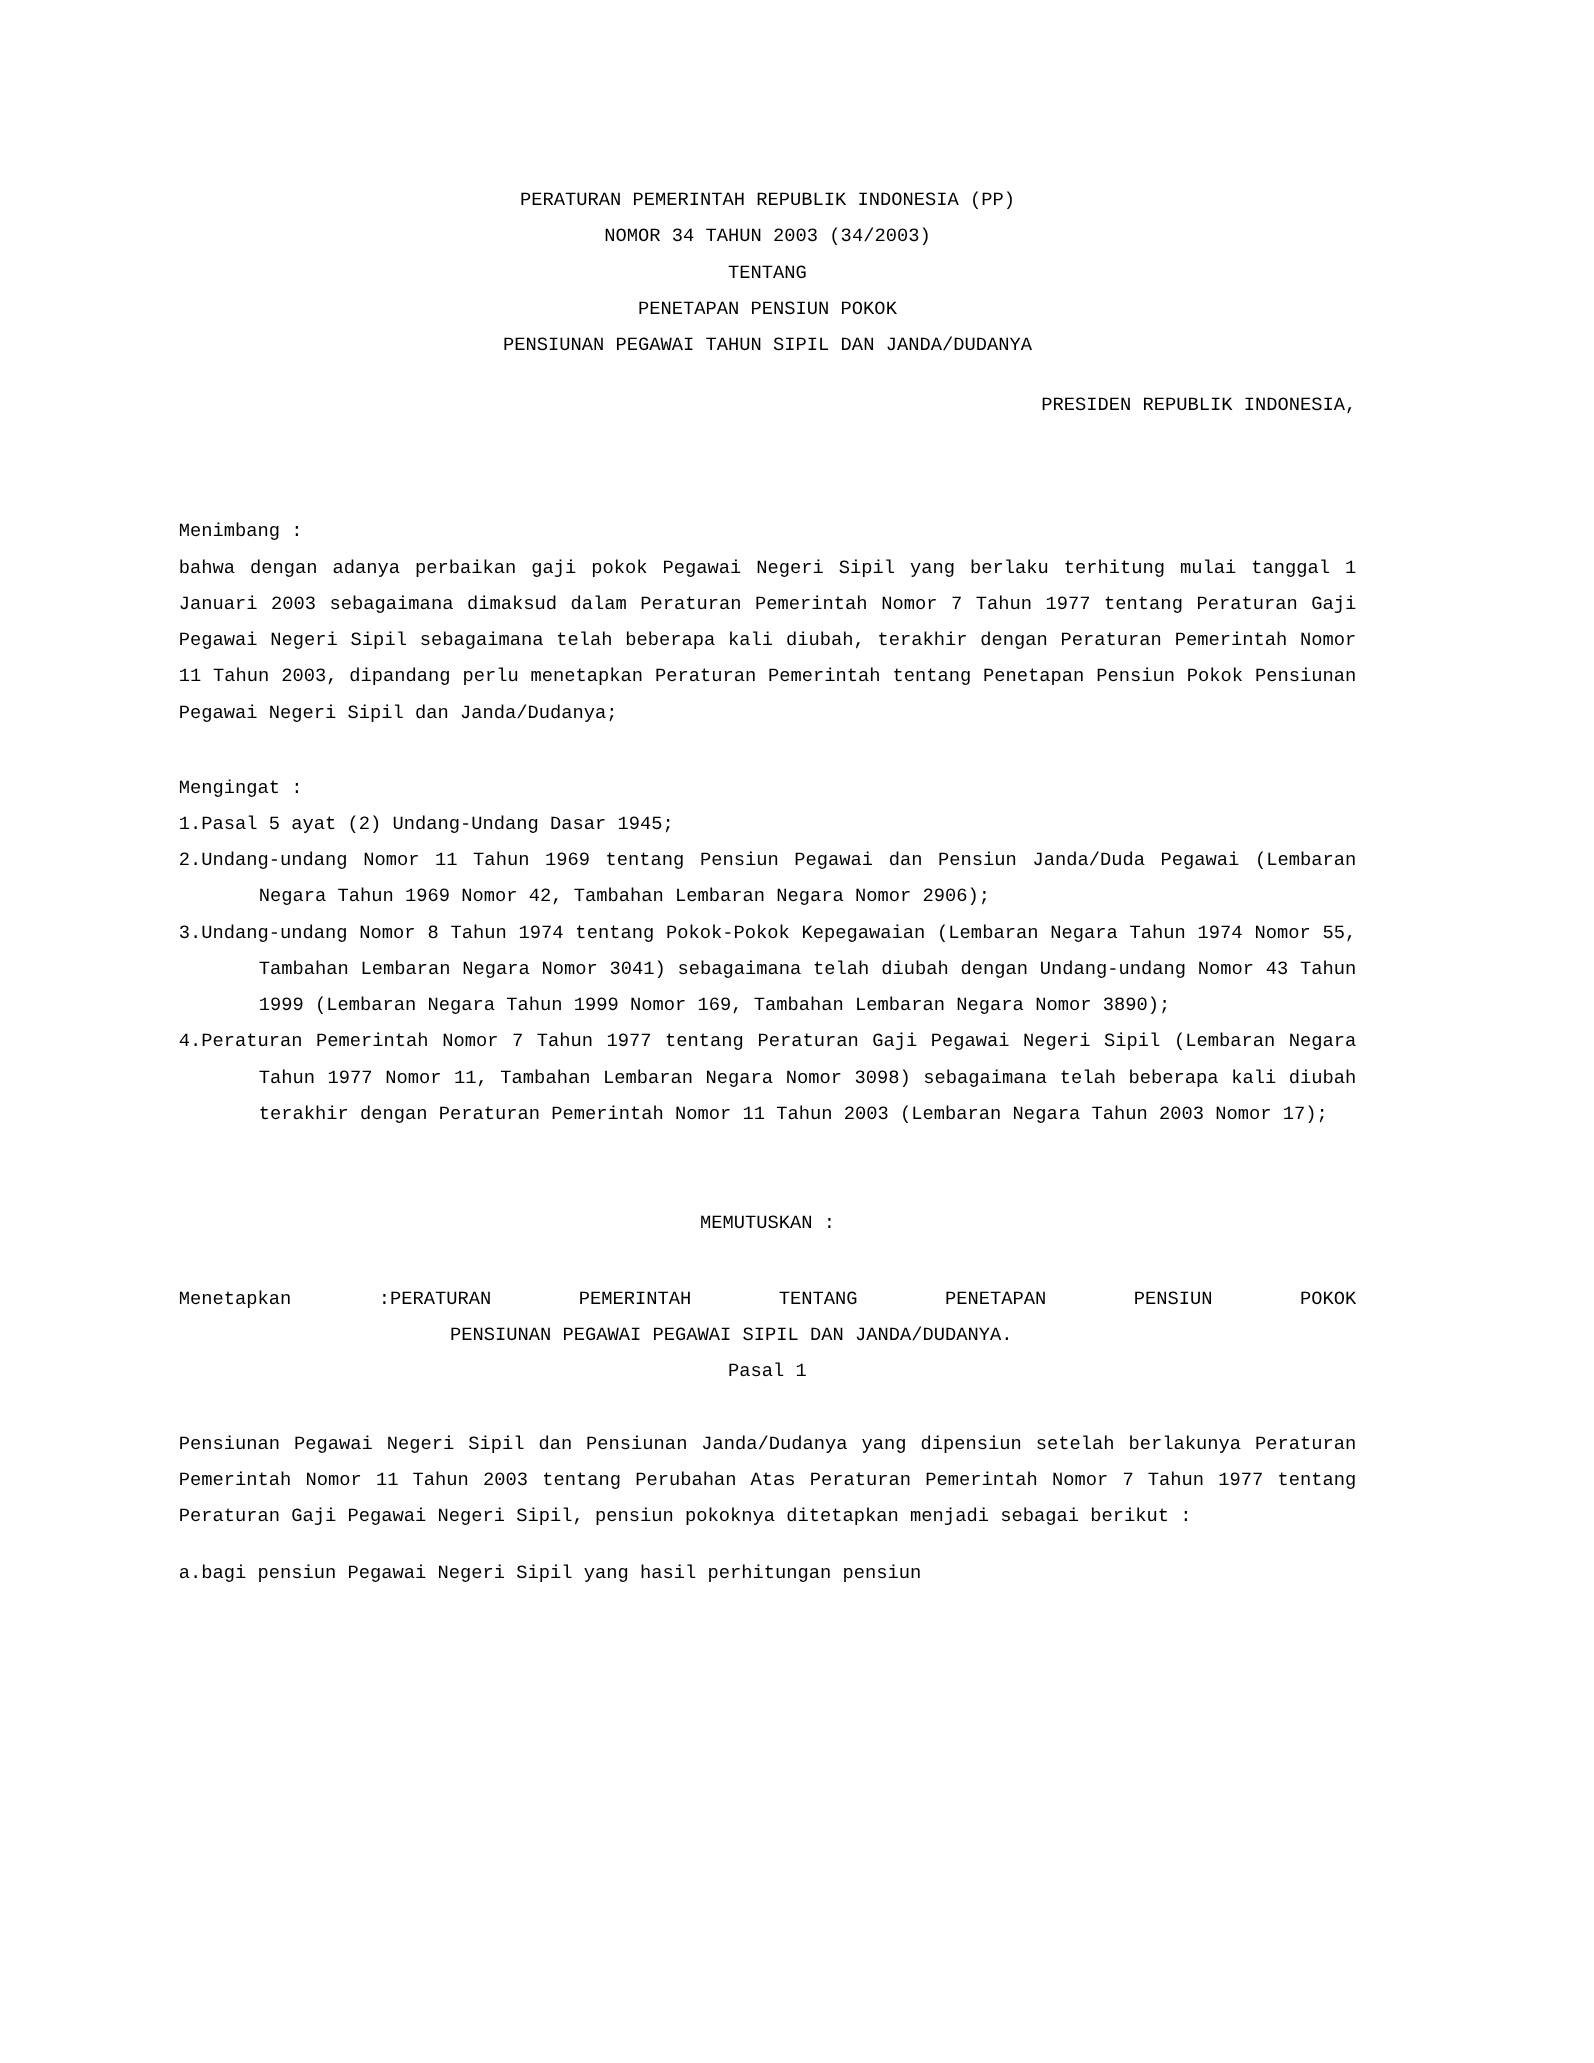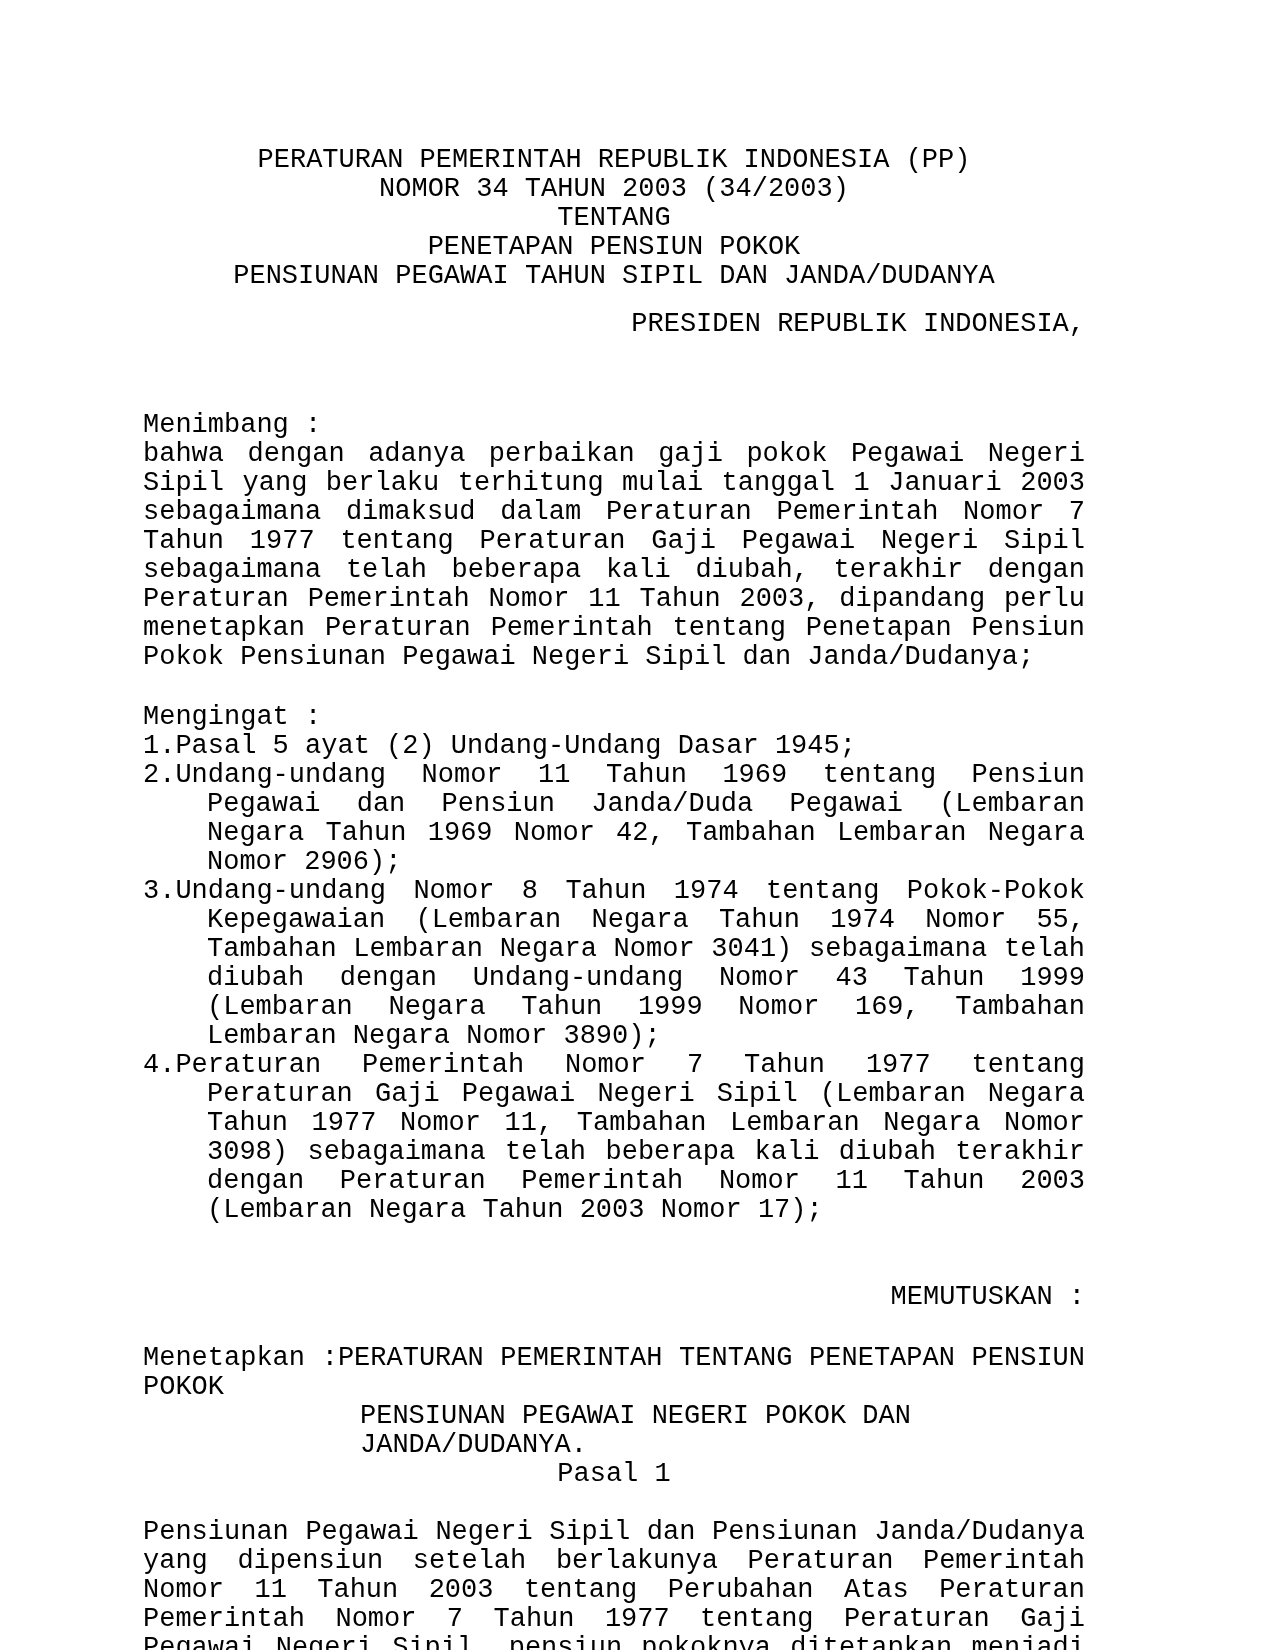--- a/index.html
+++ b/index.html
@@ -9,34 +9,34 @@
     height: 1650px;
     font-family: "Liberation Mono", "DejaVu Sans Mono", monospace;
     color: #000000;
     overflow: hidden;
   }
   .page {
     width: 1275px;
     height: 1650px;
     background: #ffffff;
     padding: 146px 190px 0 143px;
-    font-size: 27px;
+    font-size: 15px;
     line-height: 29px;
   }
   .title-block { text-align: center; }
   .issuer { text-align: right; margin-top: 19px; }
   .section-menimbang { margin-top: 72px; }
   .para-justify { text-align: justify; }
   .section-mengingat { margin-top: 31px; }
   .hang-item {
     padding-left: 64px;
     text-indent: -64px;
     text-align: justify;
   }
-  .memutuskan { text-align: right; margin-top: 58px; }
+  .memutuskan { text-align: center; margin-top: 58px; }
   .menetapkan { margin-top: 32px; }
   .menetapkan-line1 { text-align: justify; text-align-last: justify; }
   .menetapkan-line2 { padding-left: 217px; }
   .pasal-heading { text-align: center; }
   .pasal-body { margin-top: 29px; }
   .pasal-item-a { margin-top: 16px; white-space: nowrap; }
 </style>
 </head>
 <body>
 
@@ -62,21 +62,21 @@
     <div class="hang-item">1.Pasal 5 ayat (2) Undang-Undang Dasar 1945;</div>
     <div class="hang-item">2.Undang-undang Nomor 11 Tahun 1969 tentang Pensiun Pegawai dan Pensiun Janda/Duda Pegawai (Lembaran Negara Tahun 1969 Nomor 42, Tambahan Lembaran Negara Nomor 2906);</div>
     <div class="hang-item">3.Undang-undang Nomor 8 Tahun 1974 tentang Pokok-Pokok Kepegawaian (Lembaran Negara Tahun 1974 Nomor 55, Tambahan Lembaran Negara Nomor 3041) sebagaimana telah diubah dengan Undang-undang Nomor 43 Tahun 1999 (Lembaran Negara Tahun 1999 Nomor 169, Tambahan Lembaran Negara Nomor 3890);</div>
     <div class="hang-item">4.Peraturan Pemerintah Nomor 7 Tahun 1977 tentang Peraturan Gaji Pegawai Negeri Sipil (Lembaran Negara Tahun 1977 Nomor 11, Tambahan Lembaran Negara Nomor 3098) sebagaimana telah beberapa kali diubah terakhir dengan Peraturan Pemerintah Nomor 11 Tahun 2003 (Lembaran Negara Tahun 2003 Nomor 17);</div>
   </div>
 
   <div class="memutuskan">MEMUTUSKAN :</div>
 
   <div class="menetapkan">
     <div class="menetapkan-line1"><span>Menetapkan :</span><span>PERATURAN PEMERINTAH TENTANG PENETAPAN PENSIUN POKOK</span></div>
-    <div class="menetapkan-line2">PENSIUNAN PEGAWAI NEGERI POKOK DAN JANDA/DUDANYA.</div>
+    <div class="menetapkan-line2">PENSIUNAN PEGAWAI PEGAWAI SIPIL DAN JANDA/DUDANYA.</div>
   </div>
 
   <div class="pasal-heading">Pasal 1</div>
 
   <div class="pasal-body para-justify">Pensiunan Pegawai Negeri Sipil dan Pensiunan Janda/Dudanya yang dipensiun setelah berlakunya Peraturan Pemerintah Nomor 11 Tahun 2003 tentang Perubahan Atas Peraturan Pemerintah Nomor 7 Tahun 1977 tentang Peraturan Gaji Pegawai Negeri Sipil, pensiun pokoknya ditetapkan menjadi sebagai berikut :</div>
 
   <div class="pasal-item-a">a.bagi pensiun Pegawai Negeri Sipil yang hasil perhitungan pensiun</div>
 
 </div>
 

